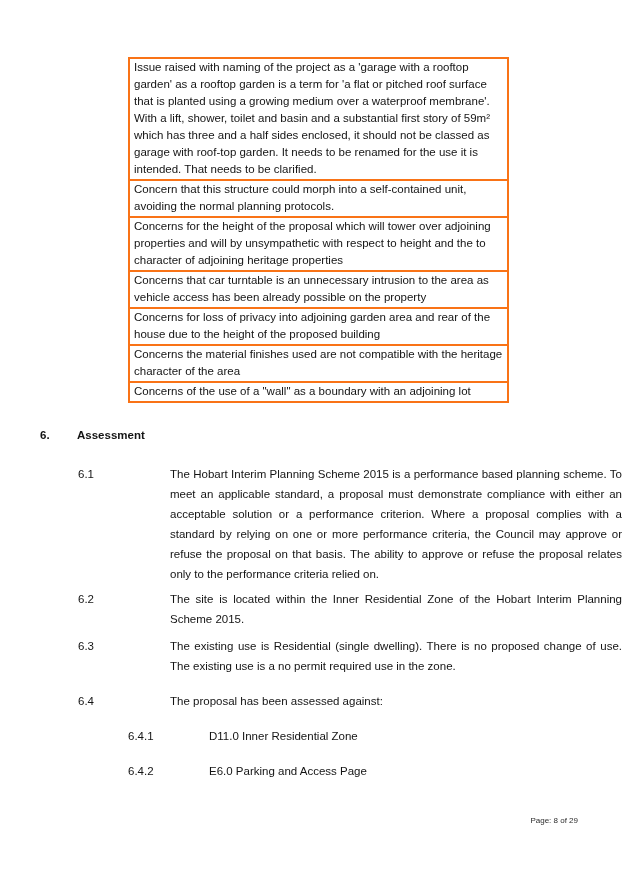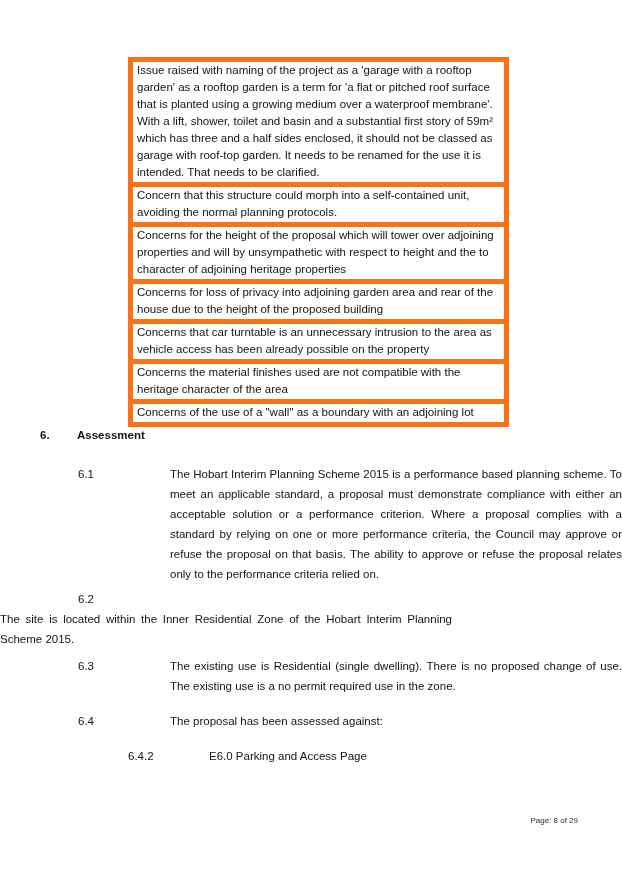--- a/index.html
+++ b/index.html
@@ -19,21 +19,21 @@
 
   
   table.issues {
     position: absolute;
     top: 57px;
     left: 128px;
     width: 381px;
     border-collapse: collapse;
   }
   table.issues td {
-    border: 5px solid #f97316;
+    border: 2px solid #f97316;
     font-size: 11.5px;
     line-height: 17px;
     padding: 0 2px 1px 4px;
     vertical-align: top;
   }
 
   
   .assessment {
     position: absolute;
     top: 428px;
@@ -73,21 +73,21 @@
   }
   .subitem .s-num {
     margin-left: 128px;
     width: 49px;
     flex: none;
   }
   .subitem .s-text {
     width: 400px;
   }
   .mt-a { margin-top: 22px; }
-  .mt-b { margin-top: 5px; flex-direction: column; }
+  .mt-b { margin-top: 5px; }
   .mt-c { margin-top: 7px; gap: 40px; }
   .mt-d { margin-top: 15px; gap: 32px; }
   .italic { }
 
   
   .footer {
     position: absolute;
     top: 816px;
     right: 44px;
     font-size: 8px;
@@ -104,24 +104,24 @@
       <tr>
         <td>Issue raised with naming of the project as a 'garage with a rooftop garden' as a rooftop garden is a term for 'a flat or pitched roof surface that is planted using a growing medium over a waterproof membrane'. With a lift, shower, toilet and basin and a substantial first story of 59m² which has three and a half sides enclosed, it should not be classed as garage with roof-top garden. It needs to be renamed for the use it is intended. That needs to be clarified.</td>
       </tr>
       <tr>
         <td>Concern that this structure could morph into a self-contained unit, avoiding the normal planning protocols.</td>
       </tr>
       <tr>
         <td>Concerns for the height of the proposal which will tower over adjoining properties and will by unsympathetic with respect to height and the to character of adjoining heritage properties</td>
       </tr>
       <tr>
-        <td>Concerns for loss of privacy into adjoining garden area and rear of the house due to the height of the proposed building</td>
+        <td>Concerns that car turntable is an unnecessary intrusion to the area as vehicle access has been already possible on the property</td>
       </tr>
       <tr>
-        <td>Concerns that car turntable is an unnecessary intrusion to the area as vehicle access has been already possible on the property</td>
+        <td>Concerns for loss of privacy into adjoining garden area and rear of the house due to the height of the proposed building</td>
       </tr>
       <tr>
         <td>Concerns the material finishes used are not compatible with the heritage character of the area</td>
       </tr>
       <tr>
         <td>Concerns of the use of a "wall" as a boundary with an adjoining lot</td>
       </tr>
     </tbody>
   </table>
 
@@ -145,20 +145,24 @@
     <div class="item mt-c">
       <span class="i-num">6.3</span>
       <div class="i-text"><span>The existing use is Residential (single dwelling). There is no proposed change of use. The existing use is a no permit required use in the zone.</span></div>
     </div>
 
     <div class="item mt-d">
       <span class="i-num">6.4</span>
       <div class="i-text"><span>The proposal has been assessed against:</span></div>
     </div>
 
+    <div class="subitem mt-d">
+      <span class="s-num">6.4.1</span>
+      <div class="s-text">D11.0 Inner Residential Zone</div>
+    </div>
 
     <div class="subitem mt-d">
       <span class="s-num">6.4.2</span>
       <div class="s-text">E6.0 Parking and Access Page</div>
     </div>
 
   </div>
 
   <div class="footer">Page: 8 of 29</div>
 

